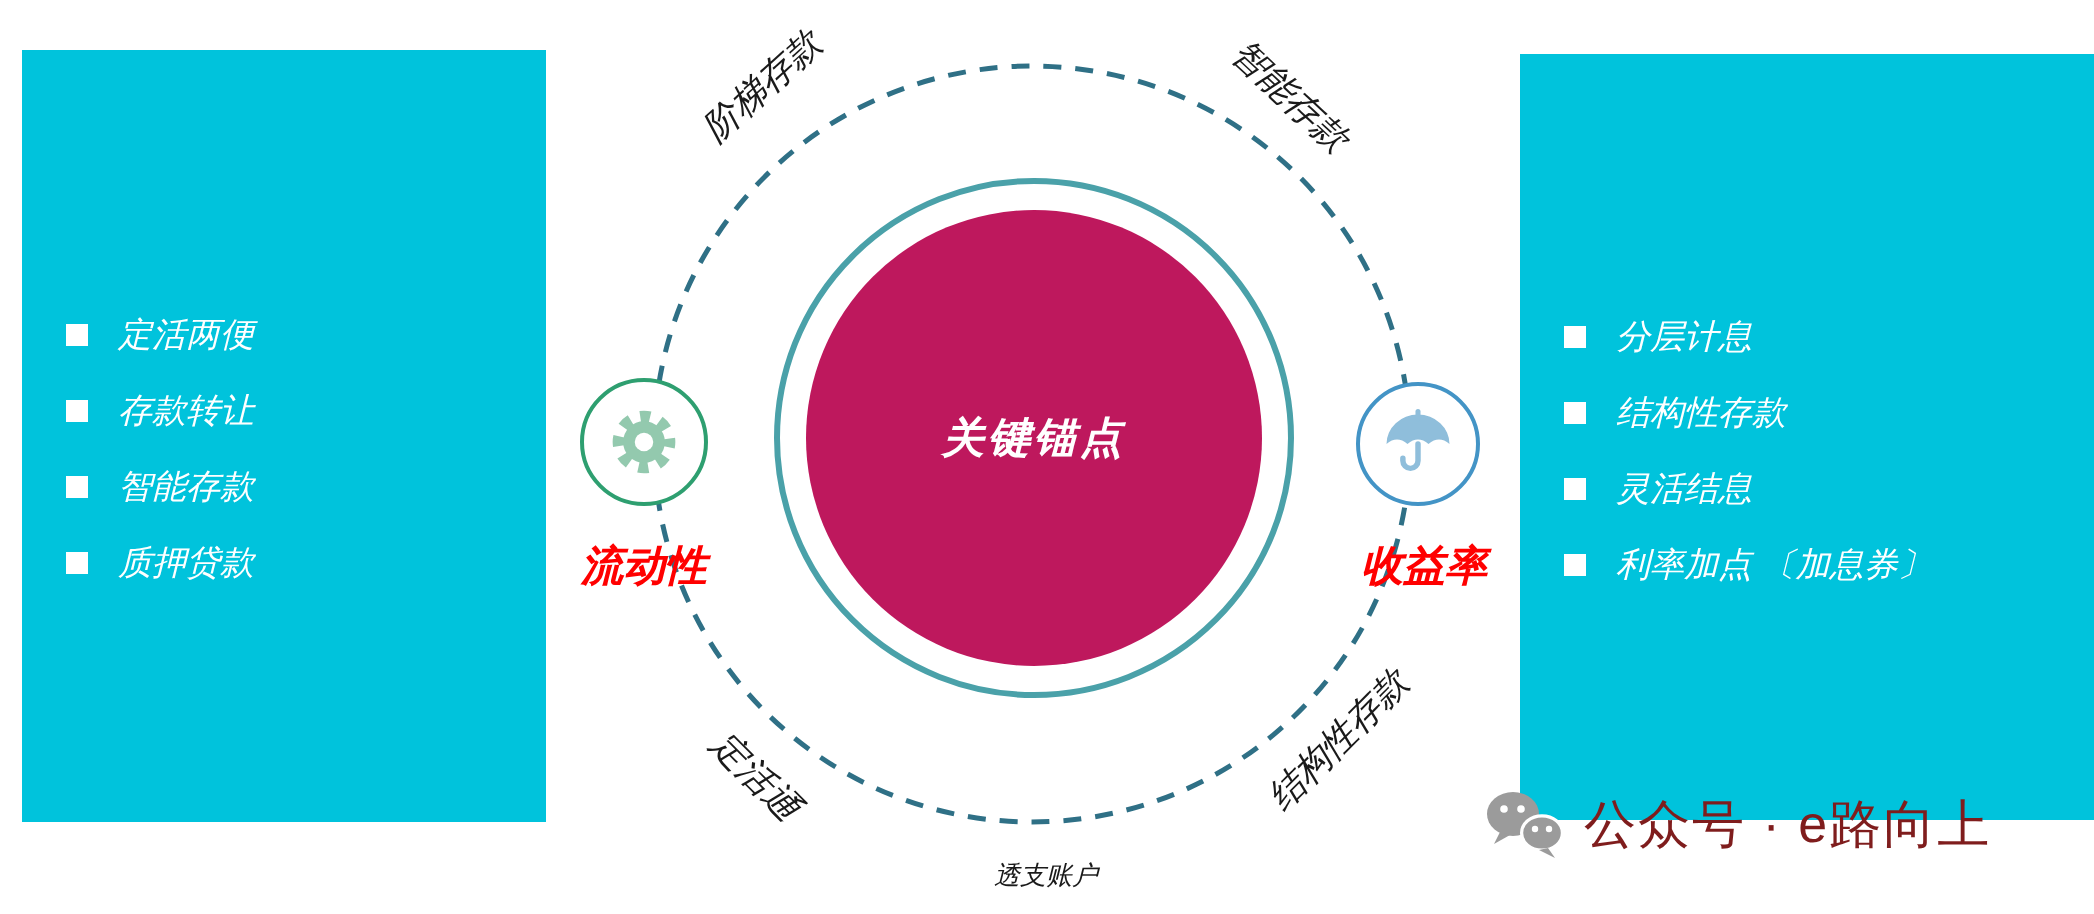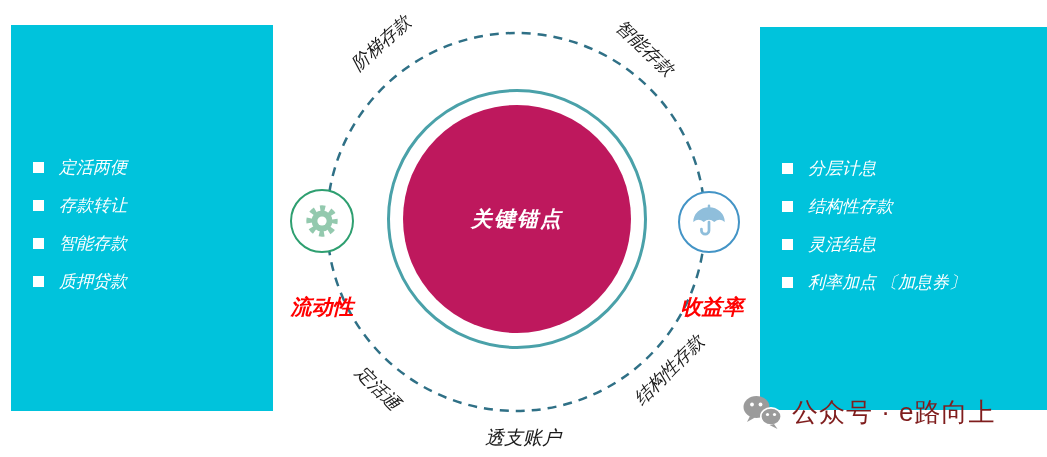--- a/index.html
+++ b/index.html
@@ -26,30 +26,30 @@
   .center-fill{
     width:228px;height:228px;background:#be185d;border-radius:50%;
     display:flex;align-items:center;justify-content:center;
   }
   .center-fill span{color:#ffffff;font-size:21px;font-weight:bold;font-style:italic;letter-spacing:2px;}
   
   .node{position:absolute;background:#ffffff;border-radius:50%;display:flex;align-items:center;justify-content:center;}
   .node.gear{left:290px;top:189px;width:60px;height:60px;border:2px solid #2E9F70;}
   .node.umbrella{left:678px;top:191px;width:58px;height:58px;border:2px solid #4394C6;}
   
-  .metric{position:absolute;transform:translate(-50%,-50%);color:#FF0000;font-size:21px;font-weight:bold;font-style:italic;white-space:nowrap;margin-top:24px;}
+  .metric{position:absolute;transform:translate(-50%,-50%);color:#FF0000;font-size:21px;font-weight:bold;font-style:italic;white-space:nowrap;}
   .metric.liquidity{left:322px;top:283px;}
   .metric.yield{left:712px;top:283px;}
   
   .orbit-label{position:absolute;color:#1a1a1a;font-size:18px;font-style:italic;white-space:nowrap;transform-origin:center;}
   .orbit-label.tl{left:381px;top:43px;transform:translate(-50%,-50%) rotate(-42deg);}
   .orbit-label.tr{left:645px;top:48px;transform:translate(-50%,-50%) rotate(43deg);}
   .orbit-label.bl{left:378px;top:388px;transform:translate(-50%,-50%) rotate(45deg);}
   .orbit-label.br{left:669px;top:370px;transform:translate(-50%,-50%) rotate(-45deg);}
-  .orbit-label.bc{left:523px;top:438px;transform:translate(-50%,-50%);font-size:19px;}
+  .orbit-label.bc{left:523px;top:438px;transform:translate(-50%,-50%);font-size:13px;}
   
   .watermark{position:absolute;left:742px;top:394px;display:flex;align-items:center;gap:10px;z-index:5;}
   .watermark .wm-text{color:#7f1d1d;font-size:26px;white-space:nowrap;letter-spacing:1px;}
 </style>
 </head>
 <body>
 
 <div class="stage">
 
   <svg class="orbit" width="1047" height="457" viewBox="0 0 1047 457">

